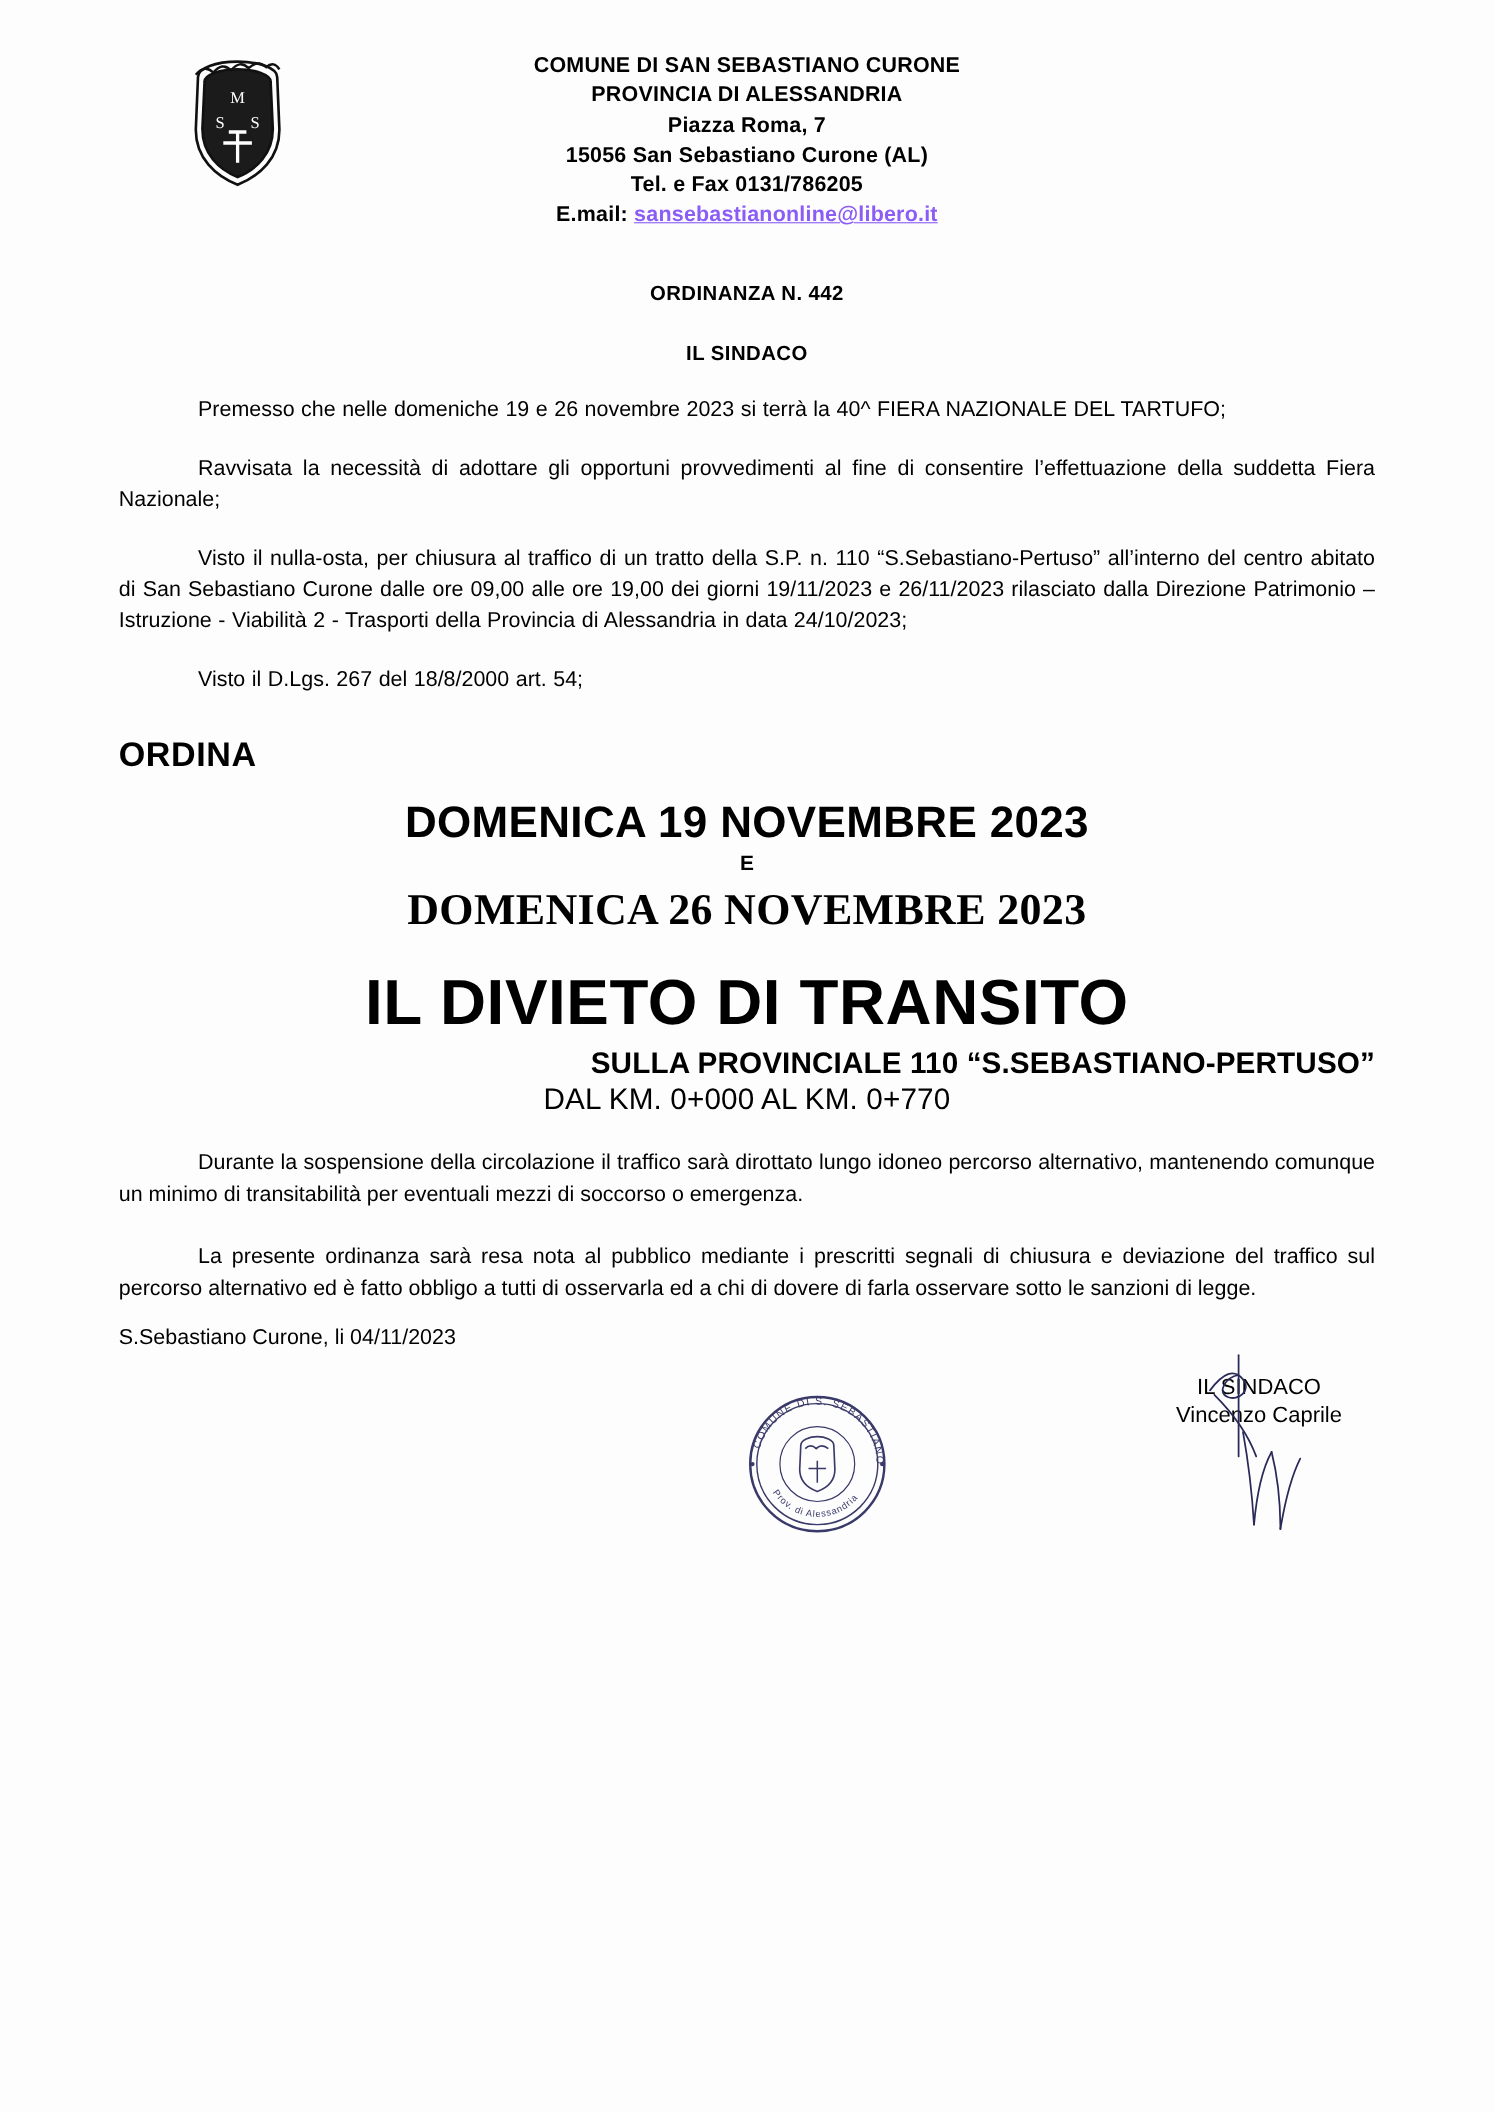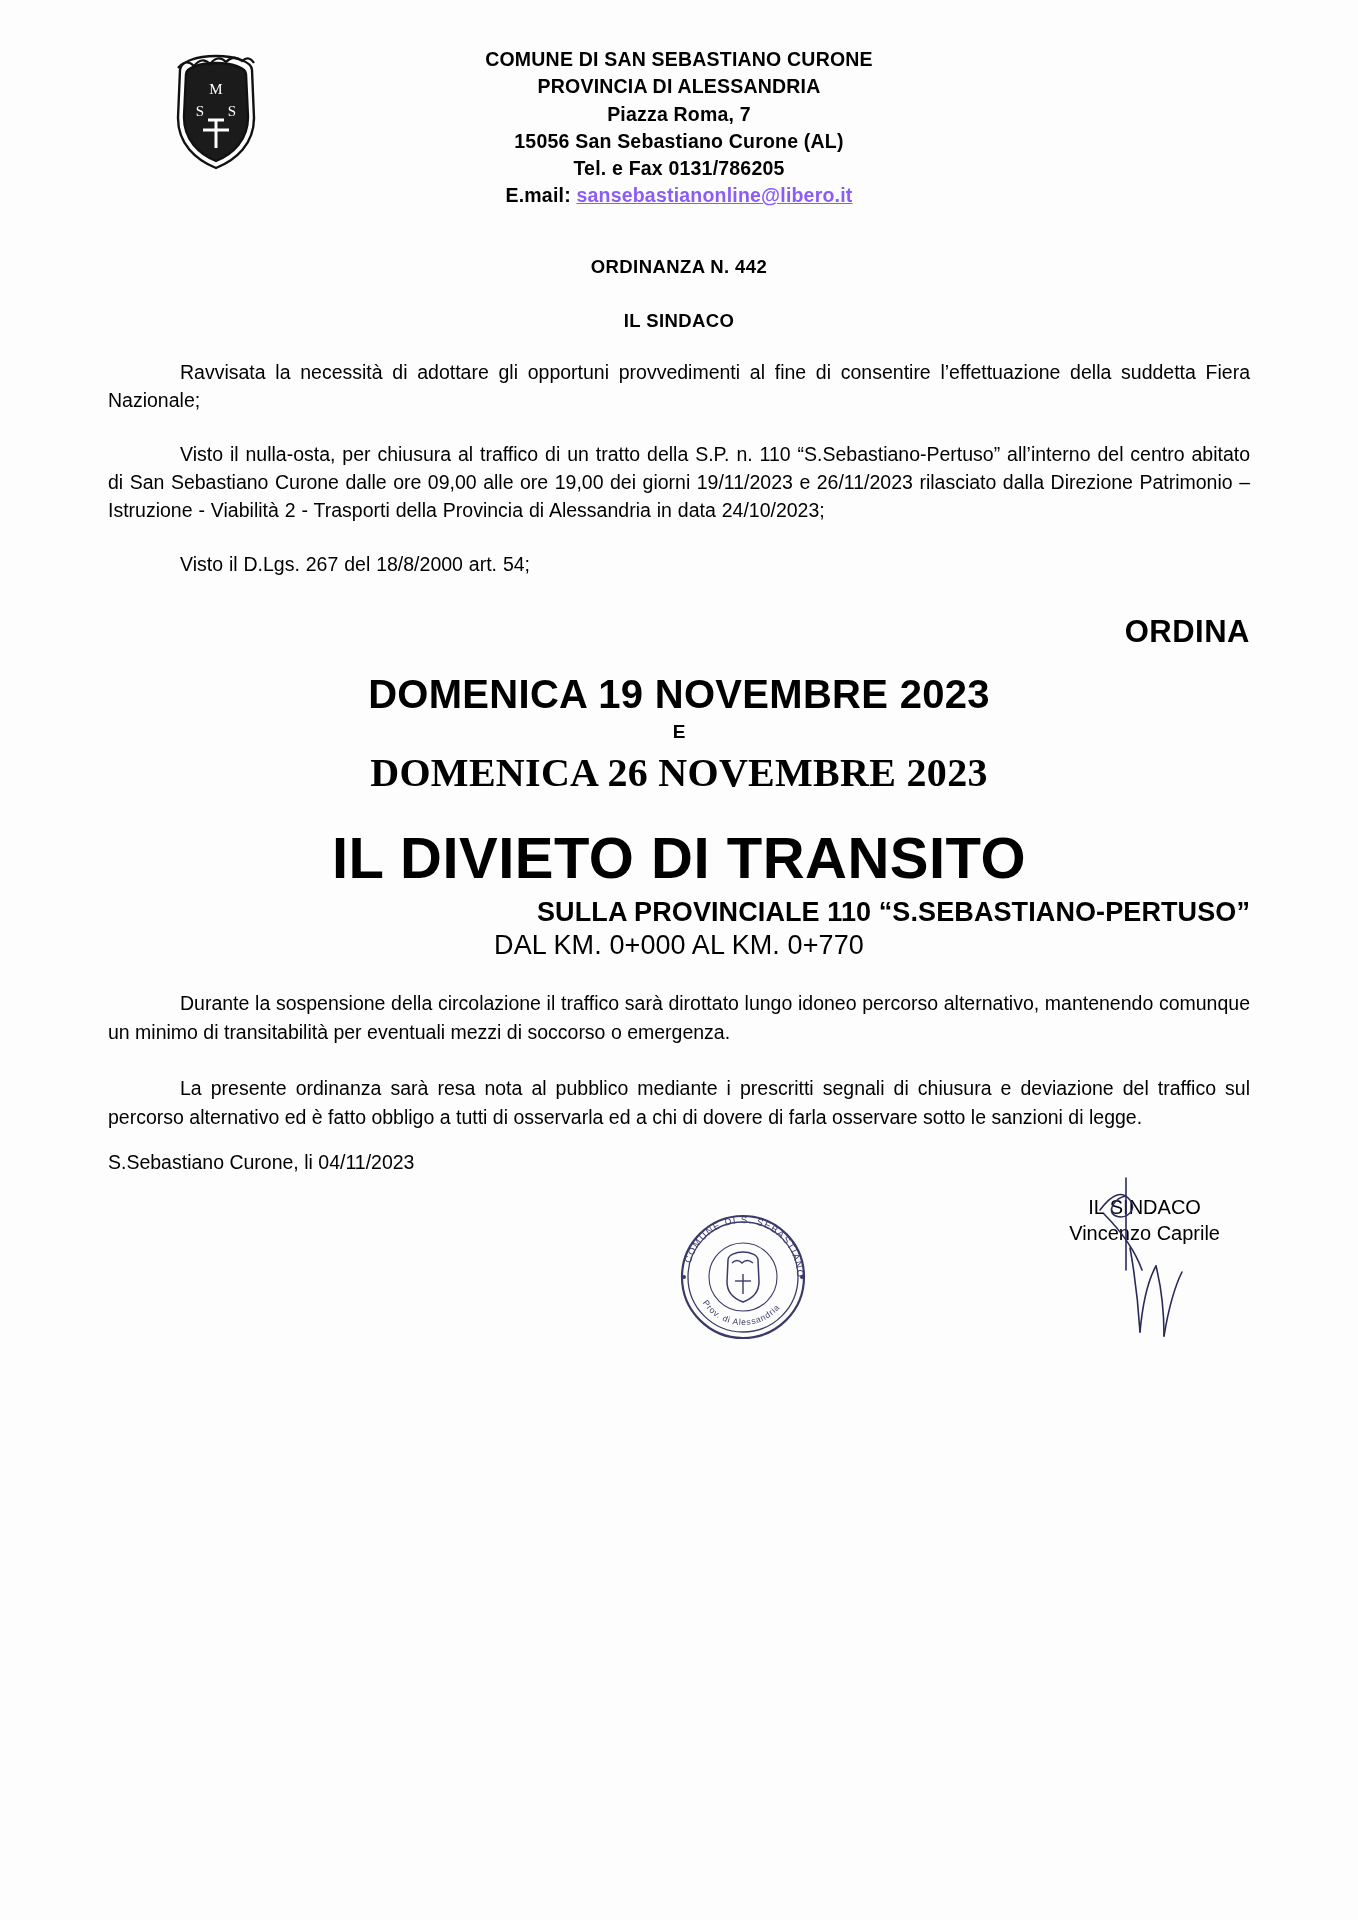--- a/index.html
+++ b/index.html
@@ -77,21 +77,21 @@
     text-align: justify;
     font-size: 19.5px;
     line-height: 1.44;
     margin-top: 26px;
     text-indent: 72px;
     word-spacing: 0.5px;
   }
 
   
   .ordina {
-    text-align: right;
+    text-align: left;
     font-weight: bold;
     font-size: 31px;
     letter-spacing: 0.5px;
     margin-top: 36px;
   }
   .big-date {
     text-align: center;
     font-weight: bold;
     font-size: 40px;
     letter-spacing: 0.3px;
@@ -229,20 +229,21 @@
       <span class="line">Tel. e Fax 0131/786205</span>
       <span class="email-line">
         <span>E.mail: </span><a class="email-link" href="#">sansebastianonline@libero.it</a>
       </span>
     </div>
   </div>
 
   <div class="ord-num">ORDINANZA N. 442</div>
   <div class="sindaco-title">IL SINDACO</div>
 
+  <p class="para">Premesso che nelle domeniche 19 e 26 novembre 2023 si terrà la 40^ FIERA NAZIONALE DEL TARTUFO;</p>
   <p class="para">Ravvisata la necessità di adottare gli opportuni provvedimenti al fine di consentire l’effettuazione della suddetta Fiera Nazionale;</p>
   <p class="para">Visto il nulla-osta, per chiusura al traffico di un tratto della S.P. n. 110 “S.Sebastiano-Pertuso” all’interno del centro abitato di San Sebastiano Curone dalle ore 09,00 alle ore 19,00 dei giorni 19/11/2023 e 26/11/2023 rilasciato dalla Direzione Patrimonio – Istruzione - Viabilità 2 - Trasporti della Provincia di Alessandria in data 24/10/2023;</p>
   <p class="para">Visto il D.Lgs. 267 del 18/8/2000 art. 54;</p>
 
   <div class="ordina">ORDINA</div>
   <div class="big-date">DOMENICA 19 NOVEMBRE 2023</div>
   <div class="conj-e">E</div>
   <div class="big-date2">DOMENICA 26 NOVEMBRE 2023</div>
   <div class="divieto">IL DIVIETO DI TRANSITO</div>
   <div class="provinciale">SULLA PROVINCIALE 110 “S.SEBASTIANO-PERTUSO”</div>

